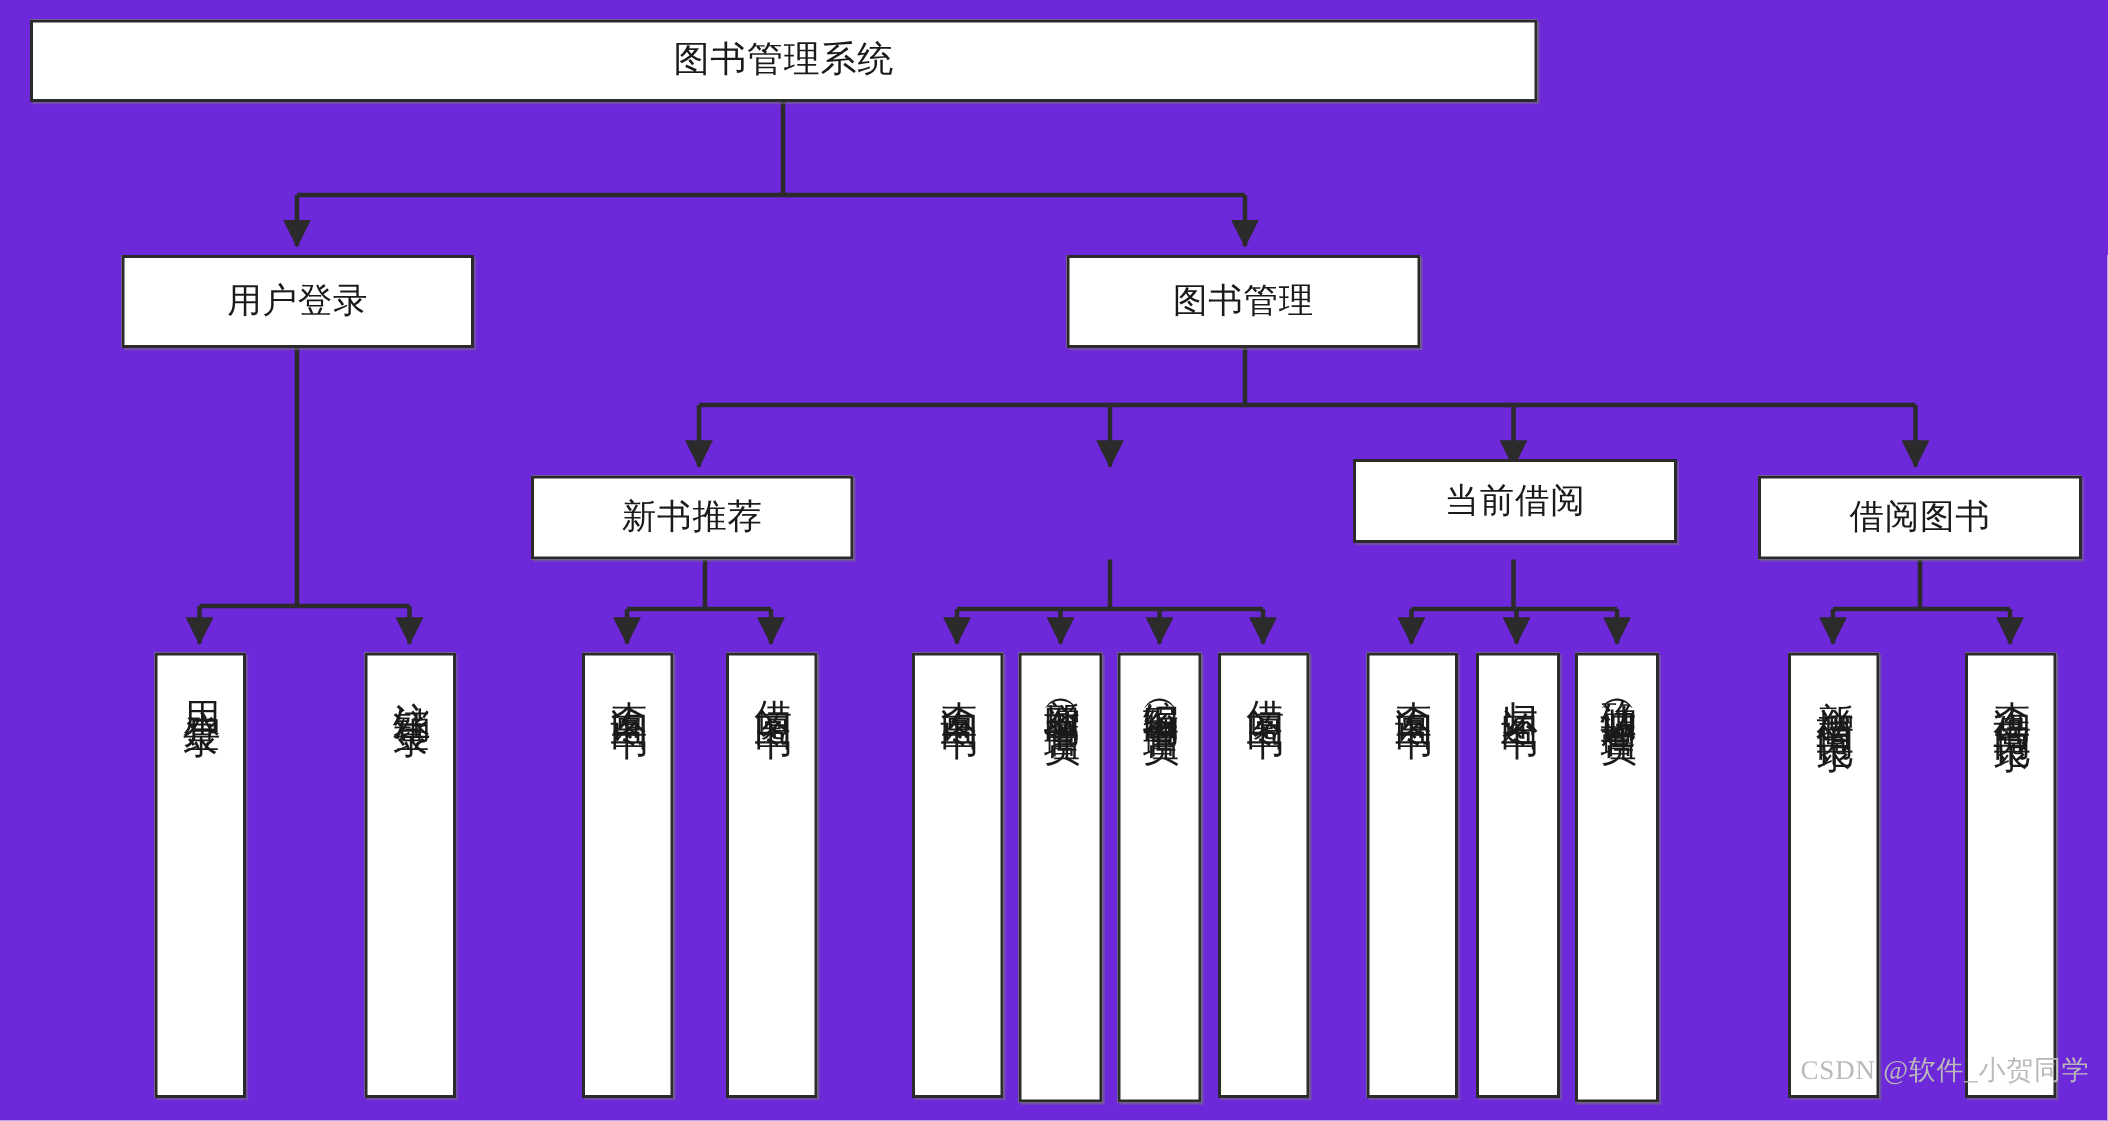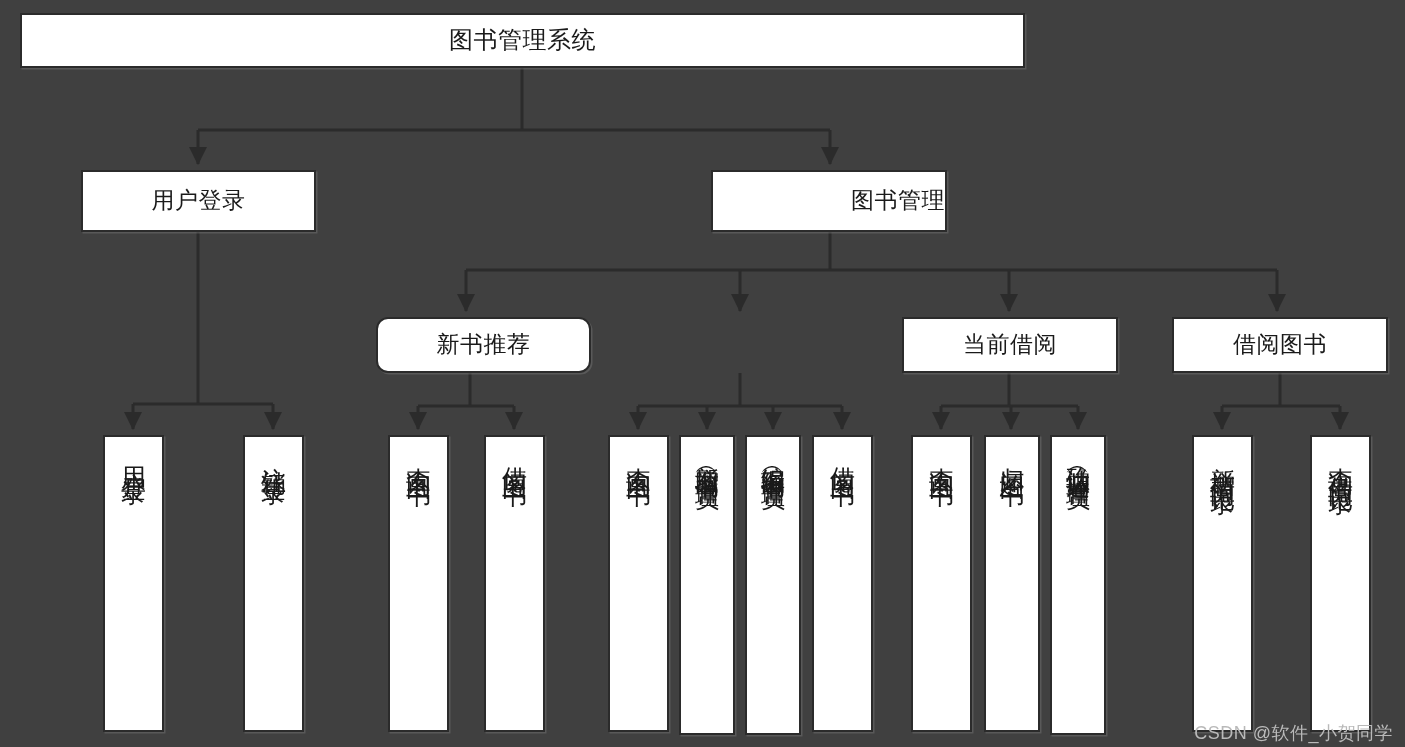--- a/index.html
+++ b/index.html
@@ -4,21 +4,21 @@
 <style>
   html, body {
     margin: 0;
     padding: 0;
     background: #ffffff;
   }
   #canvas {
     position: relative;
     width: 1405px;
     height: 747px;
-    background: #404040;
+    background: #6d28d9;
     font-family: "Liberation Sans", "DejaVu Sans", sans-serif;
     overflow: hidden;
   }
   #edges {
     position: absolute;
     left: 0;
     top: 0;
     width: 1405px;
     height: 747px;
     pointer-events: none;
@@ -61,26 +61,27 @@
     line-height: 1;
     white-space: nowrap;
   }
   .node.vert.tall .label {
     font-size: 24px;
     letter-spacing: 3px;
   }
   #watermark {
     position: absolute;
     right: 12px;
-    bottom: 2px;
+    bottom: 22px;
     font-size: 18px;
     color: #b9b9b9;
     letter-spacing: 0.5px;
     white-space: nowrap;
     user-select: none;
+    font-family: Liberation Serif, serif;
   }
 </style>
 </head>
 <body>
 
 <div id="canvas">
 
   <svg id="edges" viewBox="0 0 1405 747" xmlns="http://www.w3.org/2000/svg">
     <defs>
       <marker id="arrow" viewBox="0 0 10 10" refX="9.4" refY="5" markerWidth="6.2" markerHeight="6.2" orient="auto-start-reverse">
@@ -143,28 +144,28 @@
     </g>
   </svg>
 
   <div class="node horiz title" style="left:20px; top:13px; width:1005px; height:55px;">
     <span class="label">图书管理系统</span>
   </div>
 
   <div class="node horiz" style="left:81px; top:170px; width:235px; height:62px;">
     <span class="label">用户登录</span>
   </div>
-  <div class="node horiz" style="left:711px; top:170px; width:236px; height:62px;justify-content:flex-end;">
+  <div class="node horiz" style="left:711px; top:170px; width:236px; height:62px;">
     <span class="label">图书管理</span>
   </div>
 
-  <div class="node horiz" style="left:376px; top:317px; width:215px; height:56px;border-radius:12px;">
+  <div class="node horiz" style="left:354px; top:317px; width:215px; height:56px;">
     <span class="label">新书推荐</span>
   </div>
-  <div class="node horiz" style="left:902px; top:317px; width:216px; height:56px;">
+  <div class="node horiz" style="left:902px; top:306px; width:216px; height:56px;">
     <span class="label">当前借阅</span>
   </div>
   <div class="node horiz" style="left:1172px; top:317px; width:216px; height:56px;">
     <span class="label">借阅图书</span>
   </div>
 
   <div class="node vert" style="left:103px; top:435px; width:61px; height:297px;">
     <span class="label">用户登录</span>
   </div>
   <div class="node vert" style="left:243px; top:435px; width:61px; height:297px;">

